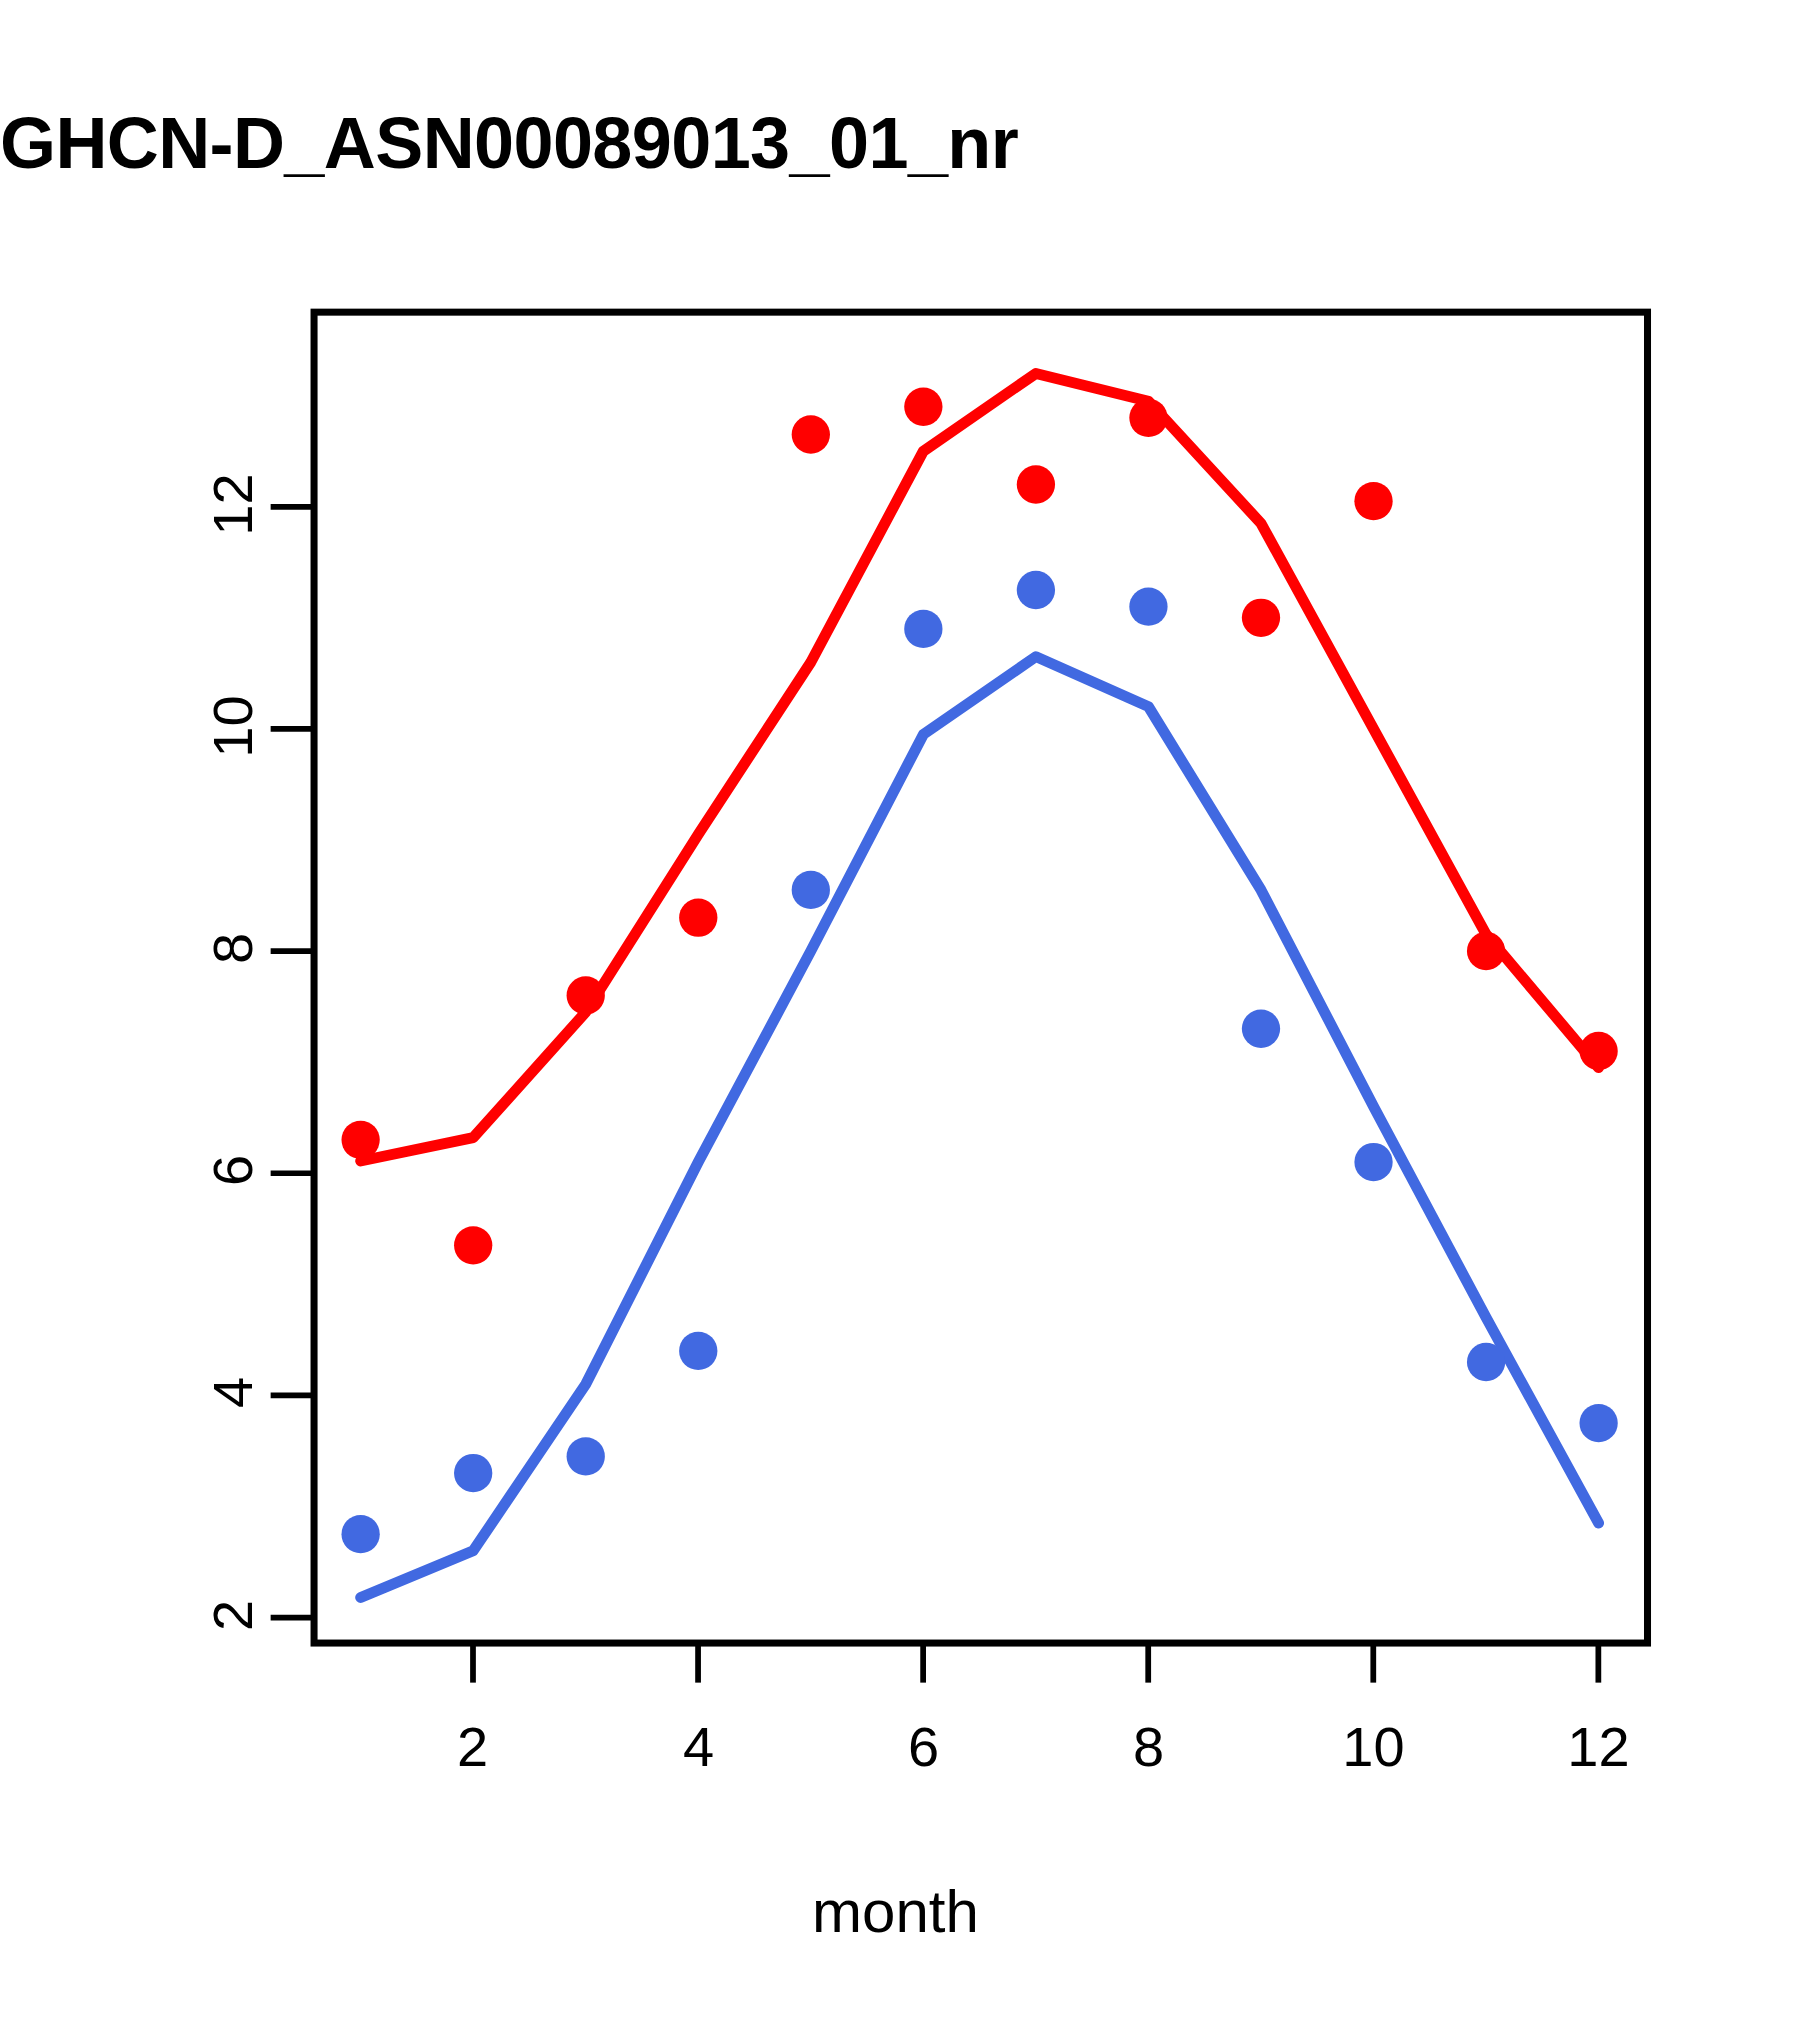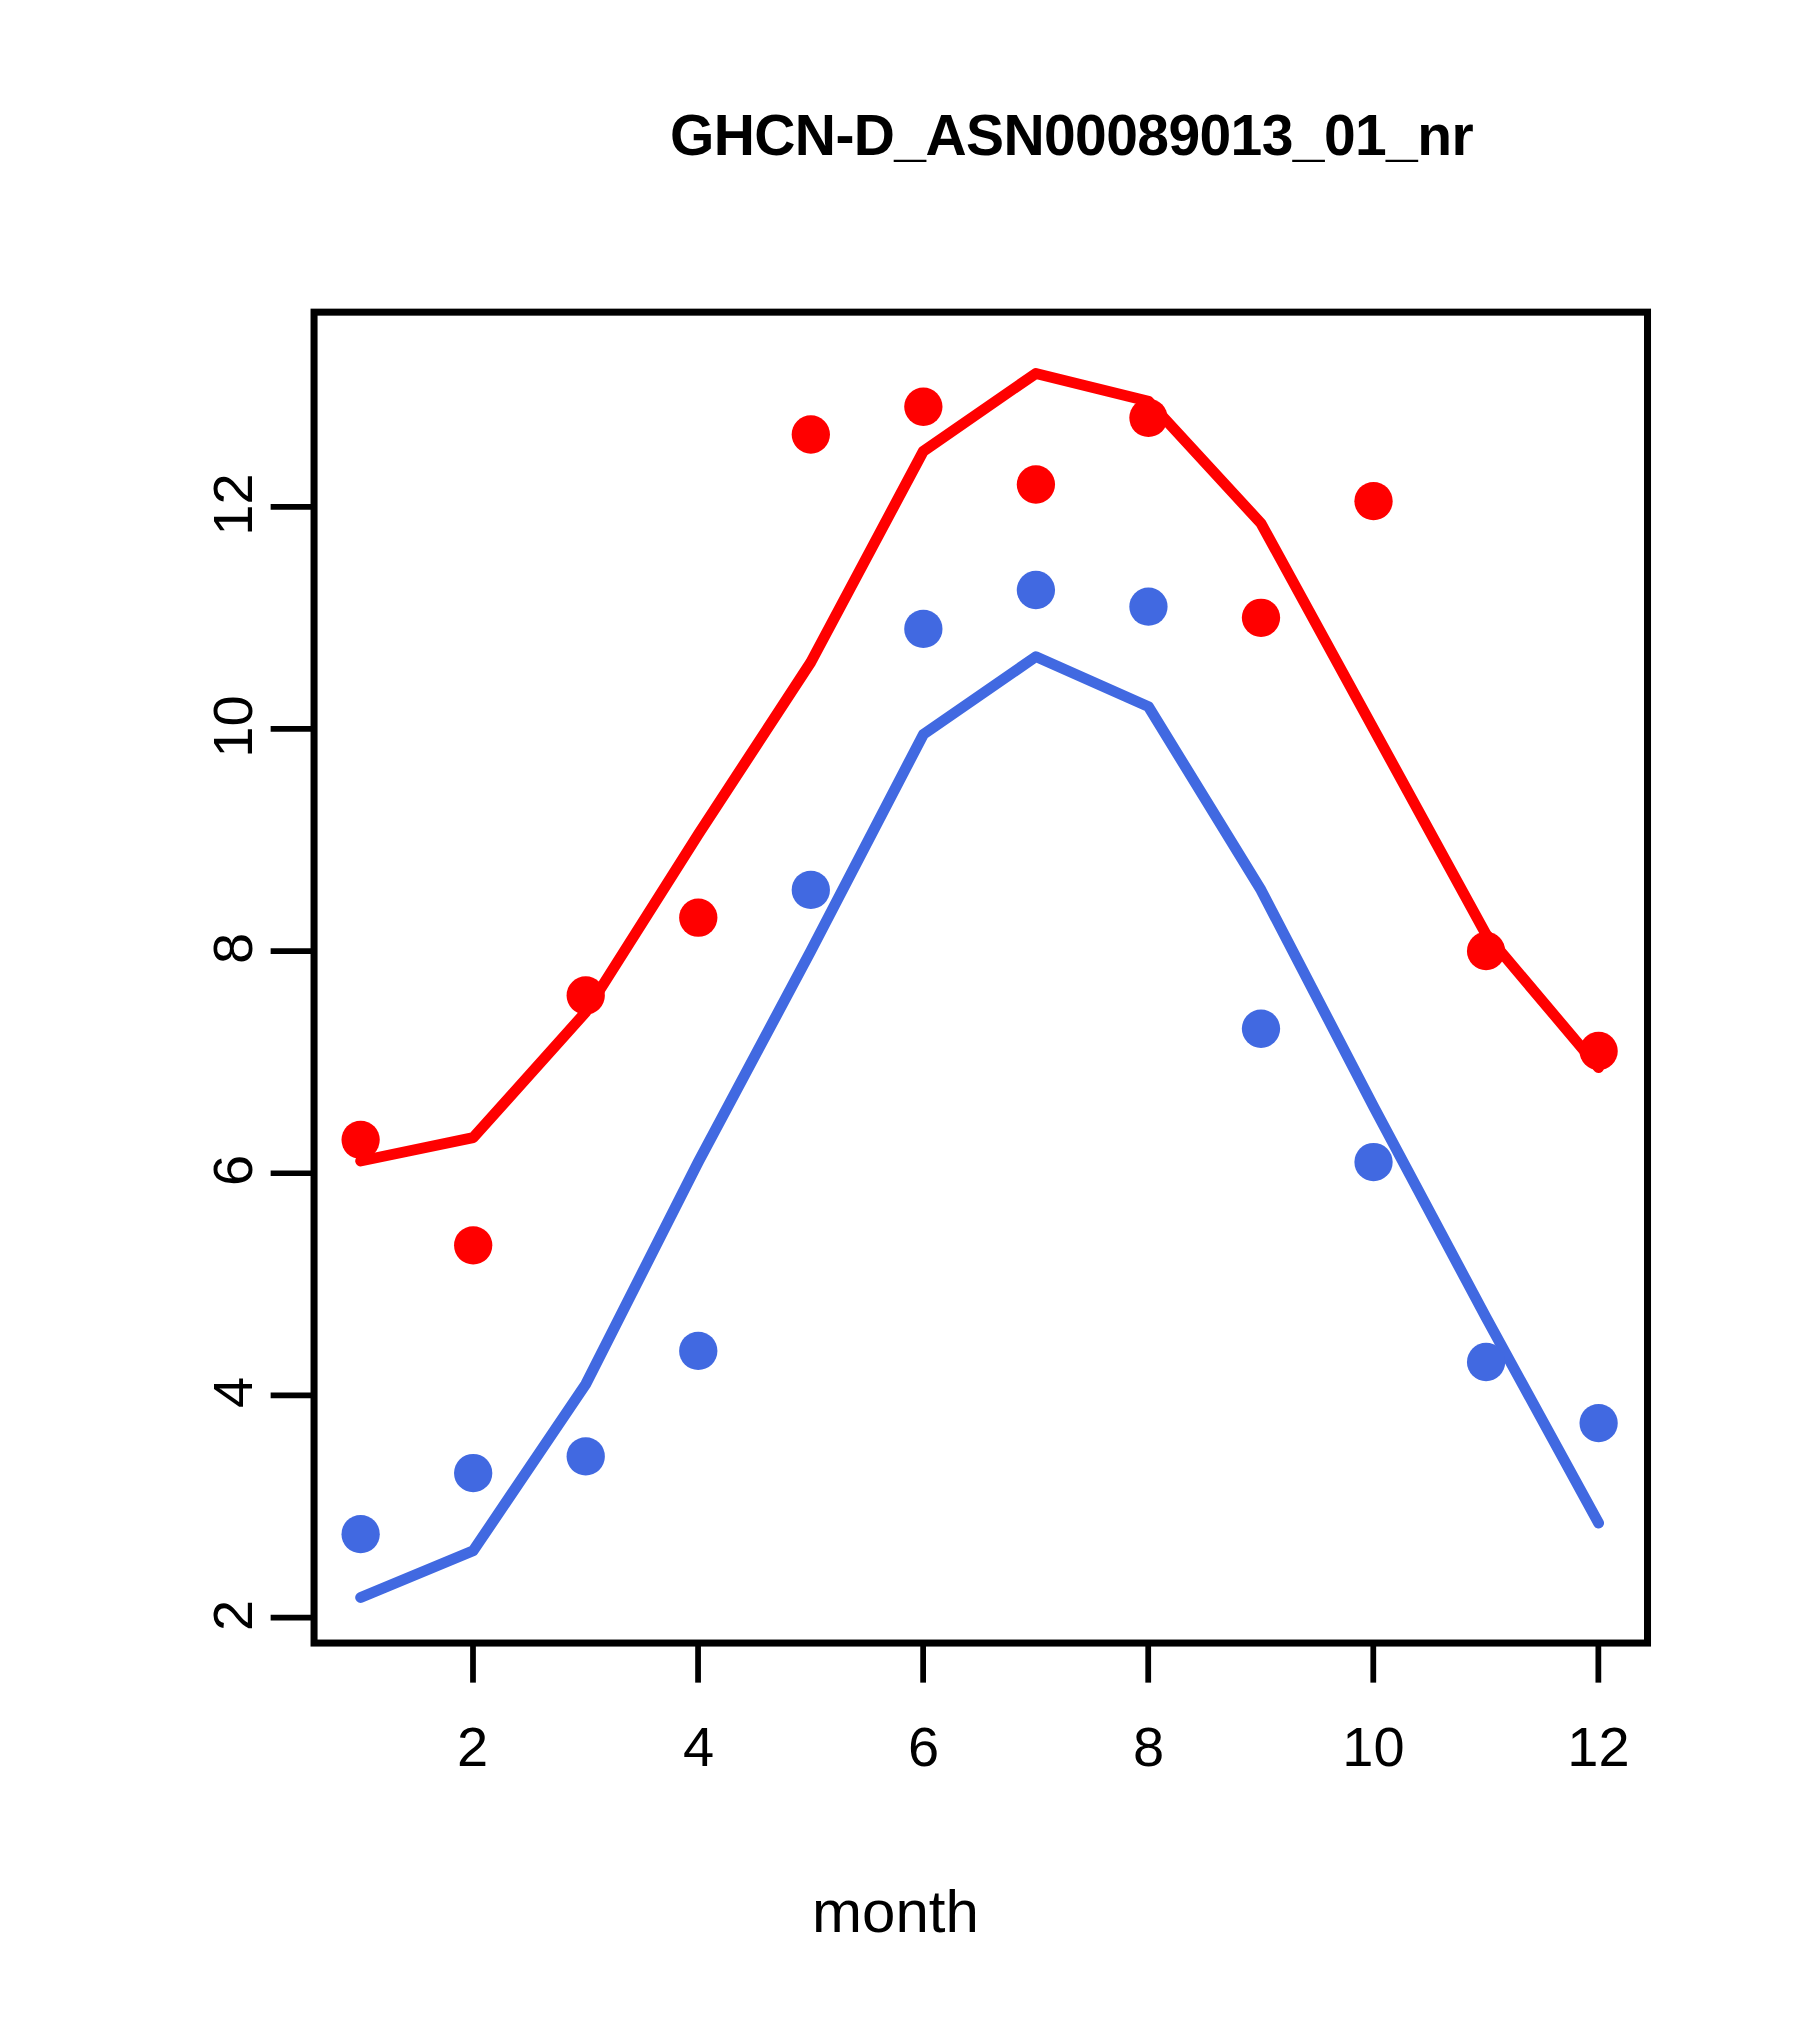--- a/index.html
+++ b/index.html
@@ -1,21 +1,21 @@
 <!DOCTYPE html>
 <html style="font-size:10.2px"><head>
 <meta charset="utf-8">
 <style>
   html,body{margin:0;padding:0;background:#ffffff;}
   body{width:1809px;height:2035px;font-family:"Liberation Sans",sans-serif;overflow:hidden;}
   #root{position:relative;width:1809px;height:2035px;background:#ffffff;}
 
   #chart-title{
-    position:absolute;left:0;top:102px;width:1473px;text-align:right;
-    font-size:57px;font-weight:bold;color:#000000;letter-spacing:-0.6px;
+    position:absolute;left:0;top:102px;width:1473px;text-align:left;
+    font-size:72px;font-weight:bold;color:#000000;letter-spacing:-0.6px;
     font-family:"Liberation Sans",sans-serif;
   }
 
   #plot-area{position:absolute;left:314px;top:312px;width:1334px;height:1331px;}
   #plot-svg{position:absolute;left:0;top:0;}
 
   
   #axes-svg{position:absolute;left:0;top:0;width:1809px;height:2035px;pointer-events:none;}
 
   .tick-label{

